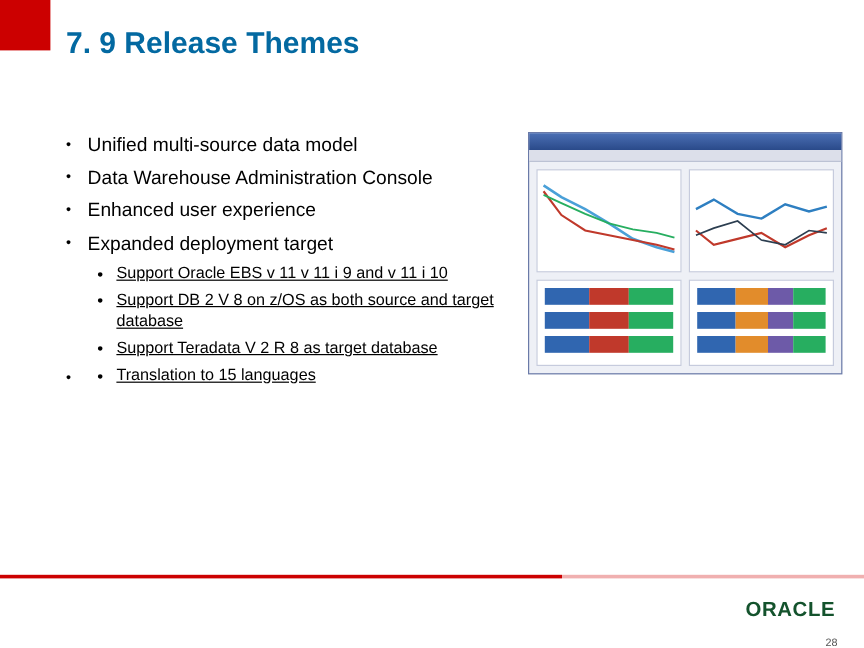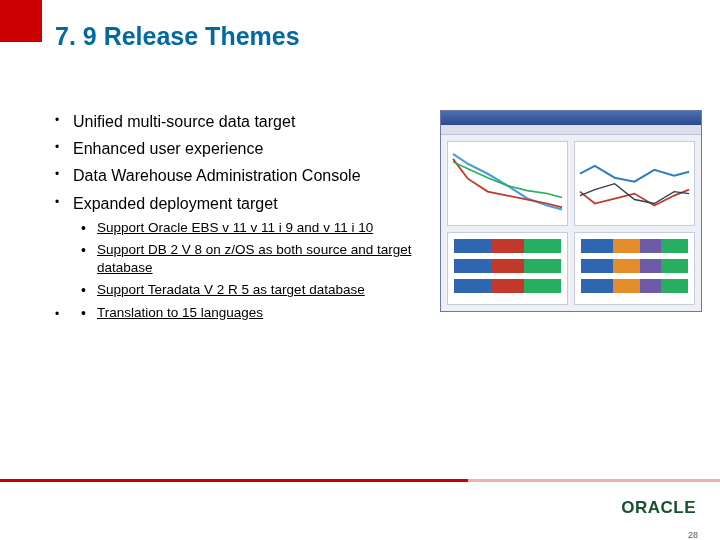--- a/index.html
+++ b/index.html
@@ -27,29 +27,29 @@
     .pagenum { position: absolute; right: 22px; bottom: 0; font-size: 9px; color: #555; }
   </style>
 </head>
 <body>
 
 <div class="red-block"></div>
 <h1 class="title">7. 9 Release Themes</h1>
 
 <div class="content">
   <ul class="main-list">
-    <li><span>Unified multi-source data target</span></li>
+    <li><span>Unified multi-source data model</span></li>
+    <li><span>Data Warehouse Administration Console</span></li>
     <li><span>Enhanced user experience</span></li>
-    <li><span>Data Warehouse Administration Console</span></li>
     <li>
       <span>Expanded deployment target</span>
       <ul class="sub-list">
         <li><span>Support Oracle EBS v 11 v 11 i 9 and v 11 i 10</span></li>
         <li><span>Support DB 2 V 8 on z/OS as both source and target database</span></li>
-        <li><span>Support Teradata V 2 R 5 as target database</span></li>
+        <li><span>Support Teradata V 2 R 8 as target database</span></li>
       </ul>
     </li>
     <li>
       <ul class="sub-list">
         <li><span>Translation to 15 languages</span></li>
       </ul>
     </li>
   </ul>
 </div>
 

